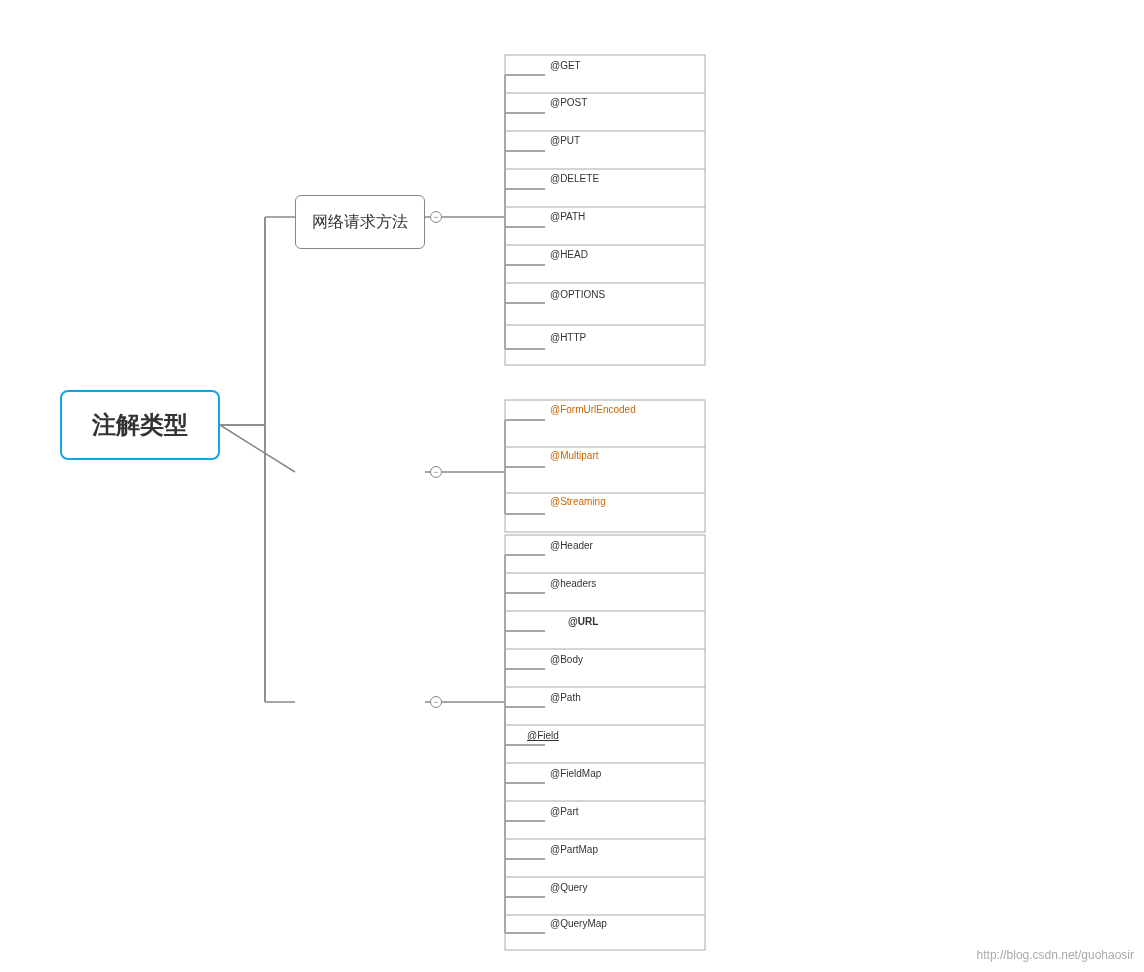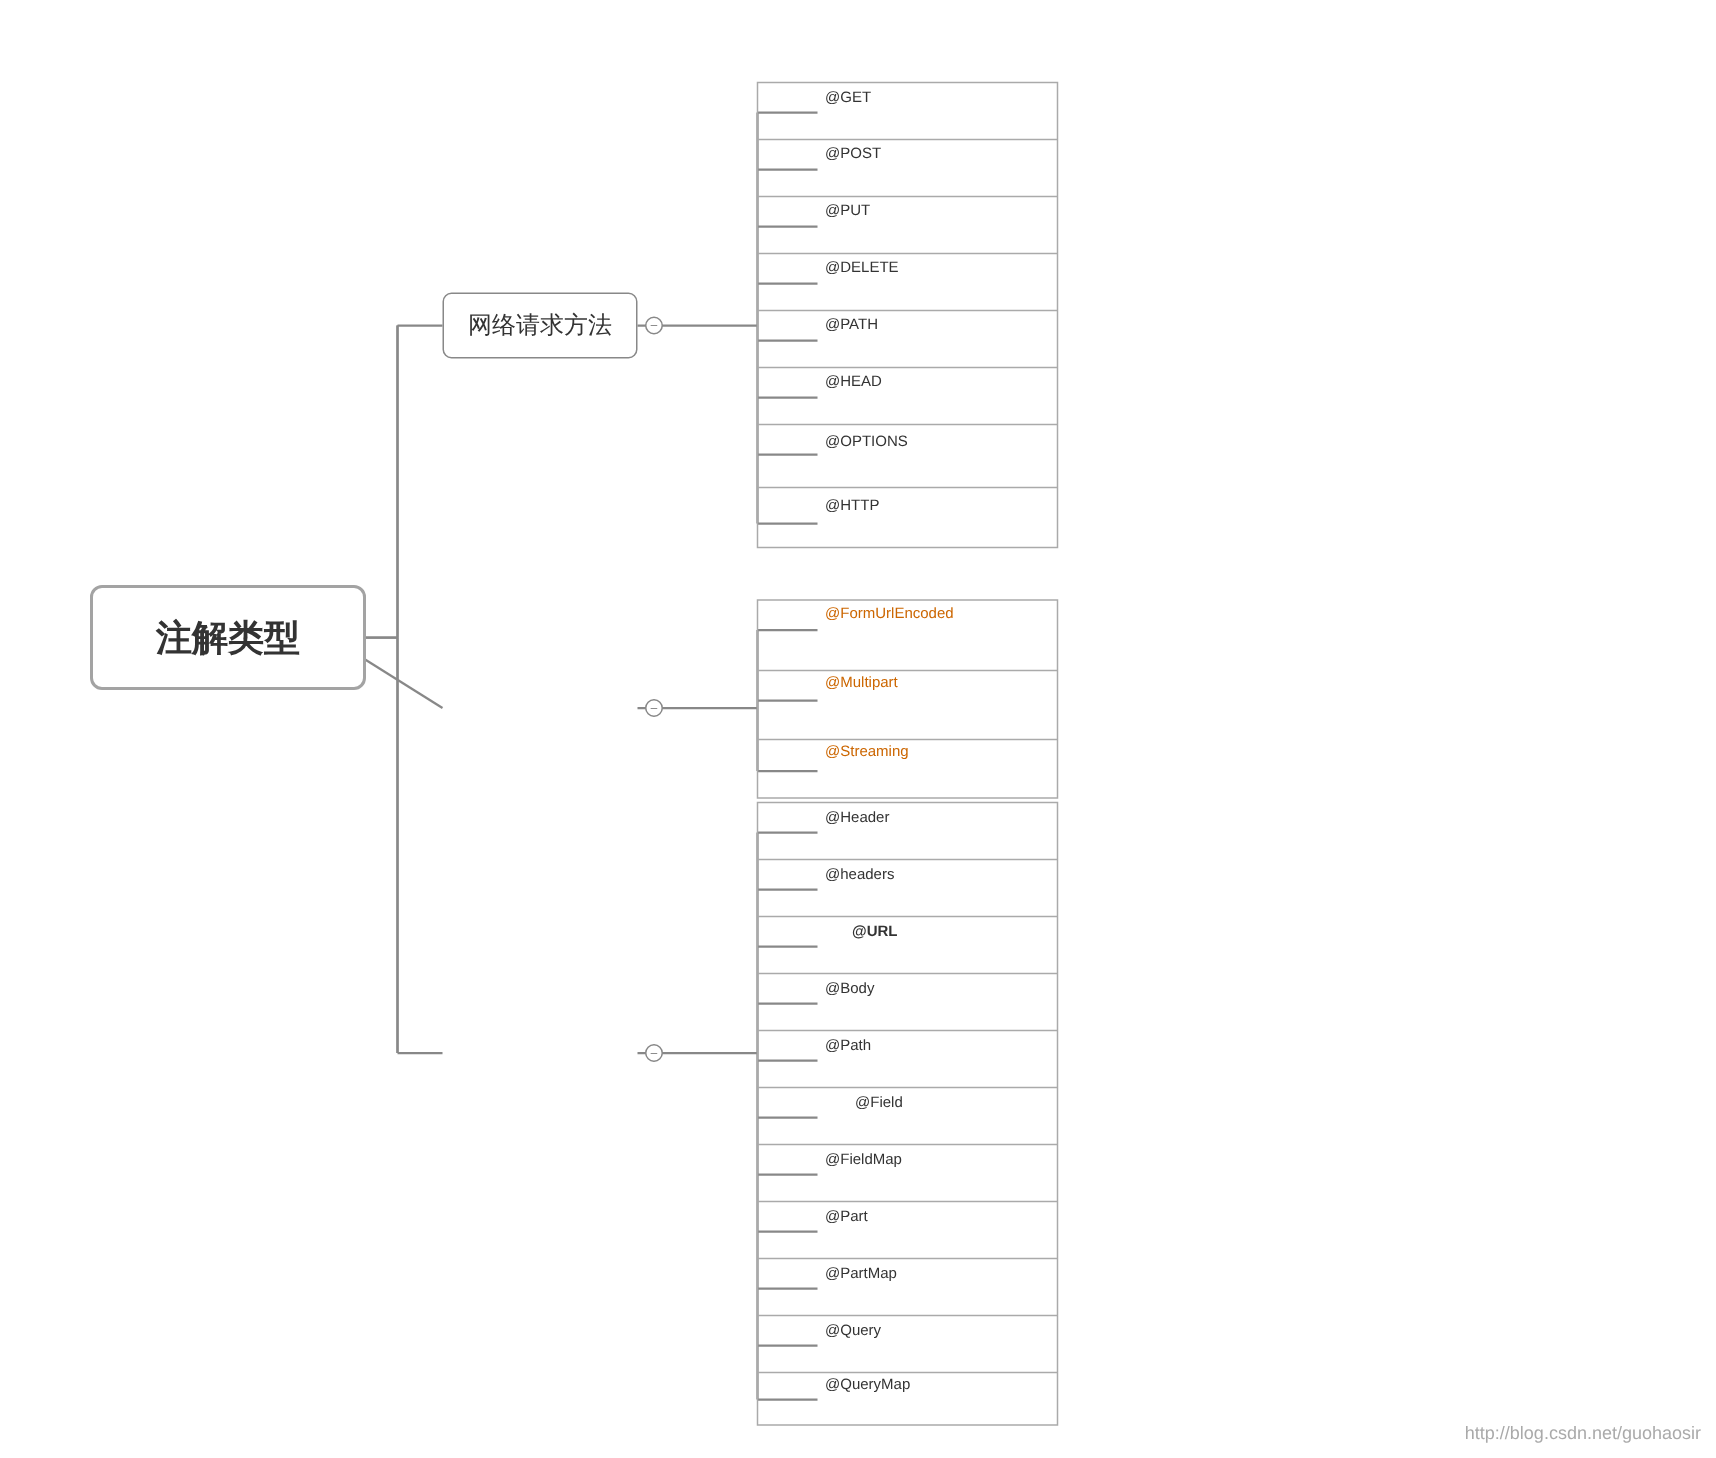--- a/index.html
+++ b/index.html
@@ -26,38 +26,38 @@
       right: 10px;
       font-size: 12px;
       color: #aaaaaa;
     }
 
     
     .root-node {
       position: absolute;
       left: 60px;
       top: 390px;
-      width: 184px;
+      width: 160px;
       height: 70px;
-      border: 2px solid #a3a3a3;
+      border: 2px solid #0ea5e9;
       border-radius: 8px;
       display: flex;
       align-items: center;
       justify-content: center;
       font-size: 24px;
       font-weight: bold;
       color: #333333;
       background: #ffffff;
     }
 
     
     .branch-node {
       position: absolute;
       width: 130px;
-      height: 44px;
+      height: 54px;
       border: 1.5px solid #888888;
       border-radius: 6px;
       display: flex;
       align-items: center;
       justify-content: center;
       font-size: 16px;
       color: #333333;
       background: #ffffff;
     }
 
@@ -207,21 +207,21 @@
 
   <span class="leaf-label" style="left:550px; top:404px; color:#cc6600;">@FormUrlEncoded</span>
   <span class="leaf-label" style="left:550px; top:450px; color:#cc6600;">@Multipart</span>
   <span class="leaf-label" style="left:550px; top:496px; color:#cc6600;">@Streaming</span>
 
   <span class="leaf-label black" style="left:550px; top:540px;">@Header</span>
   <span class="leaf-label black" style="left:550px; top:578px;">@headers</span>
   <span class="leaf-label black" style="left:568px; top:616px;font-weight:bold;">@URL</span>
   <span class="leaf-label black" style="left:550px; top:654px;">@Body</span>
   <span class="leaf-label black" style="left:550px; top:692px;">@Path</span>
-  <span class="leaf-label black" style="left:570px; top:730px;">@Field</span>
+  <span class="leaf-label black" style="left:527px; top:730px;text-decoration:underline;">@Field</span>
   <span class="leaf-label black" style="left:550px; top:768px;">@FieldMap</span>
   <span class="leaf-label black" style="left:550px; top:806px;">@Part</span>
   <span class="leaf-label black" style="left:550px; top:844px;">@PartMap</span>
   <span class="leaf-label black" style="left:550px; top:882px;">@Query</span>
   <span class="leaf-label black" style="left:550px; top:918px;">@QueryMap</span>
 
   <div class="watermark">
     <span>http://blog.csdn.net/guohaosir</span>
   </div>
 

